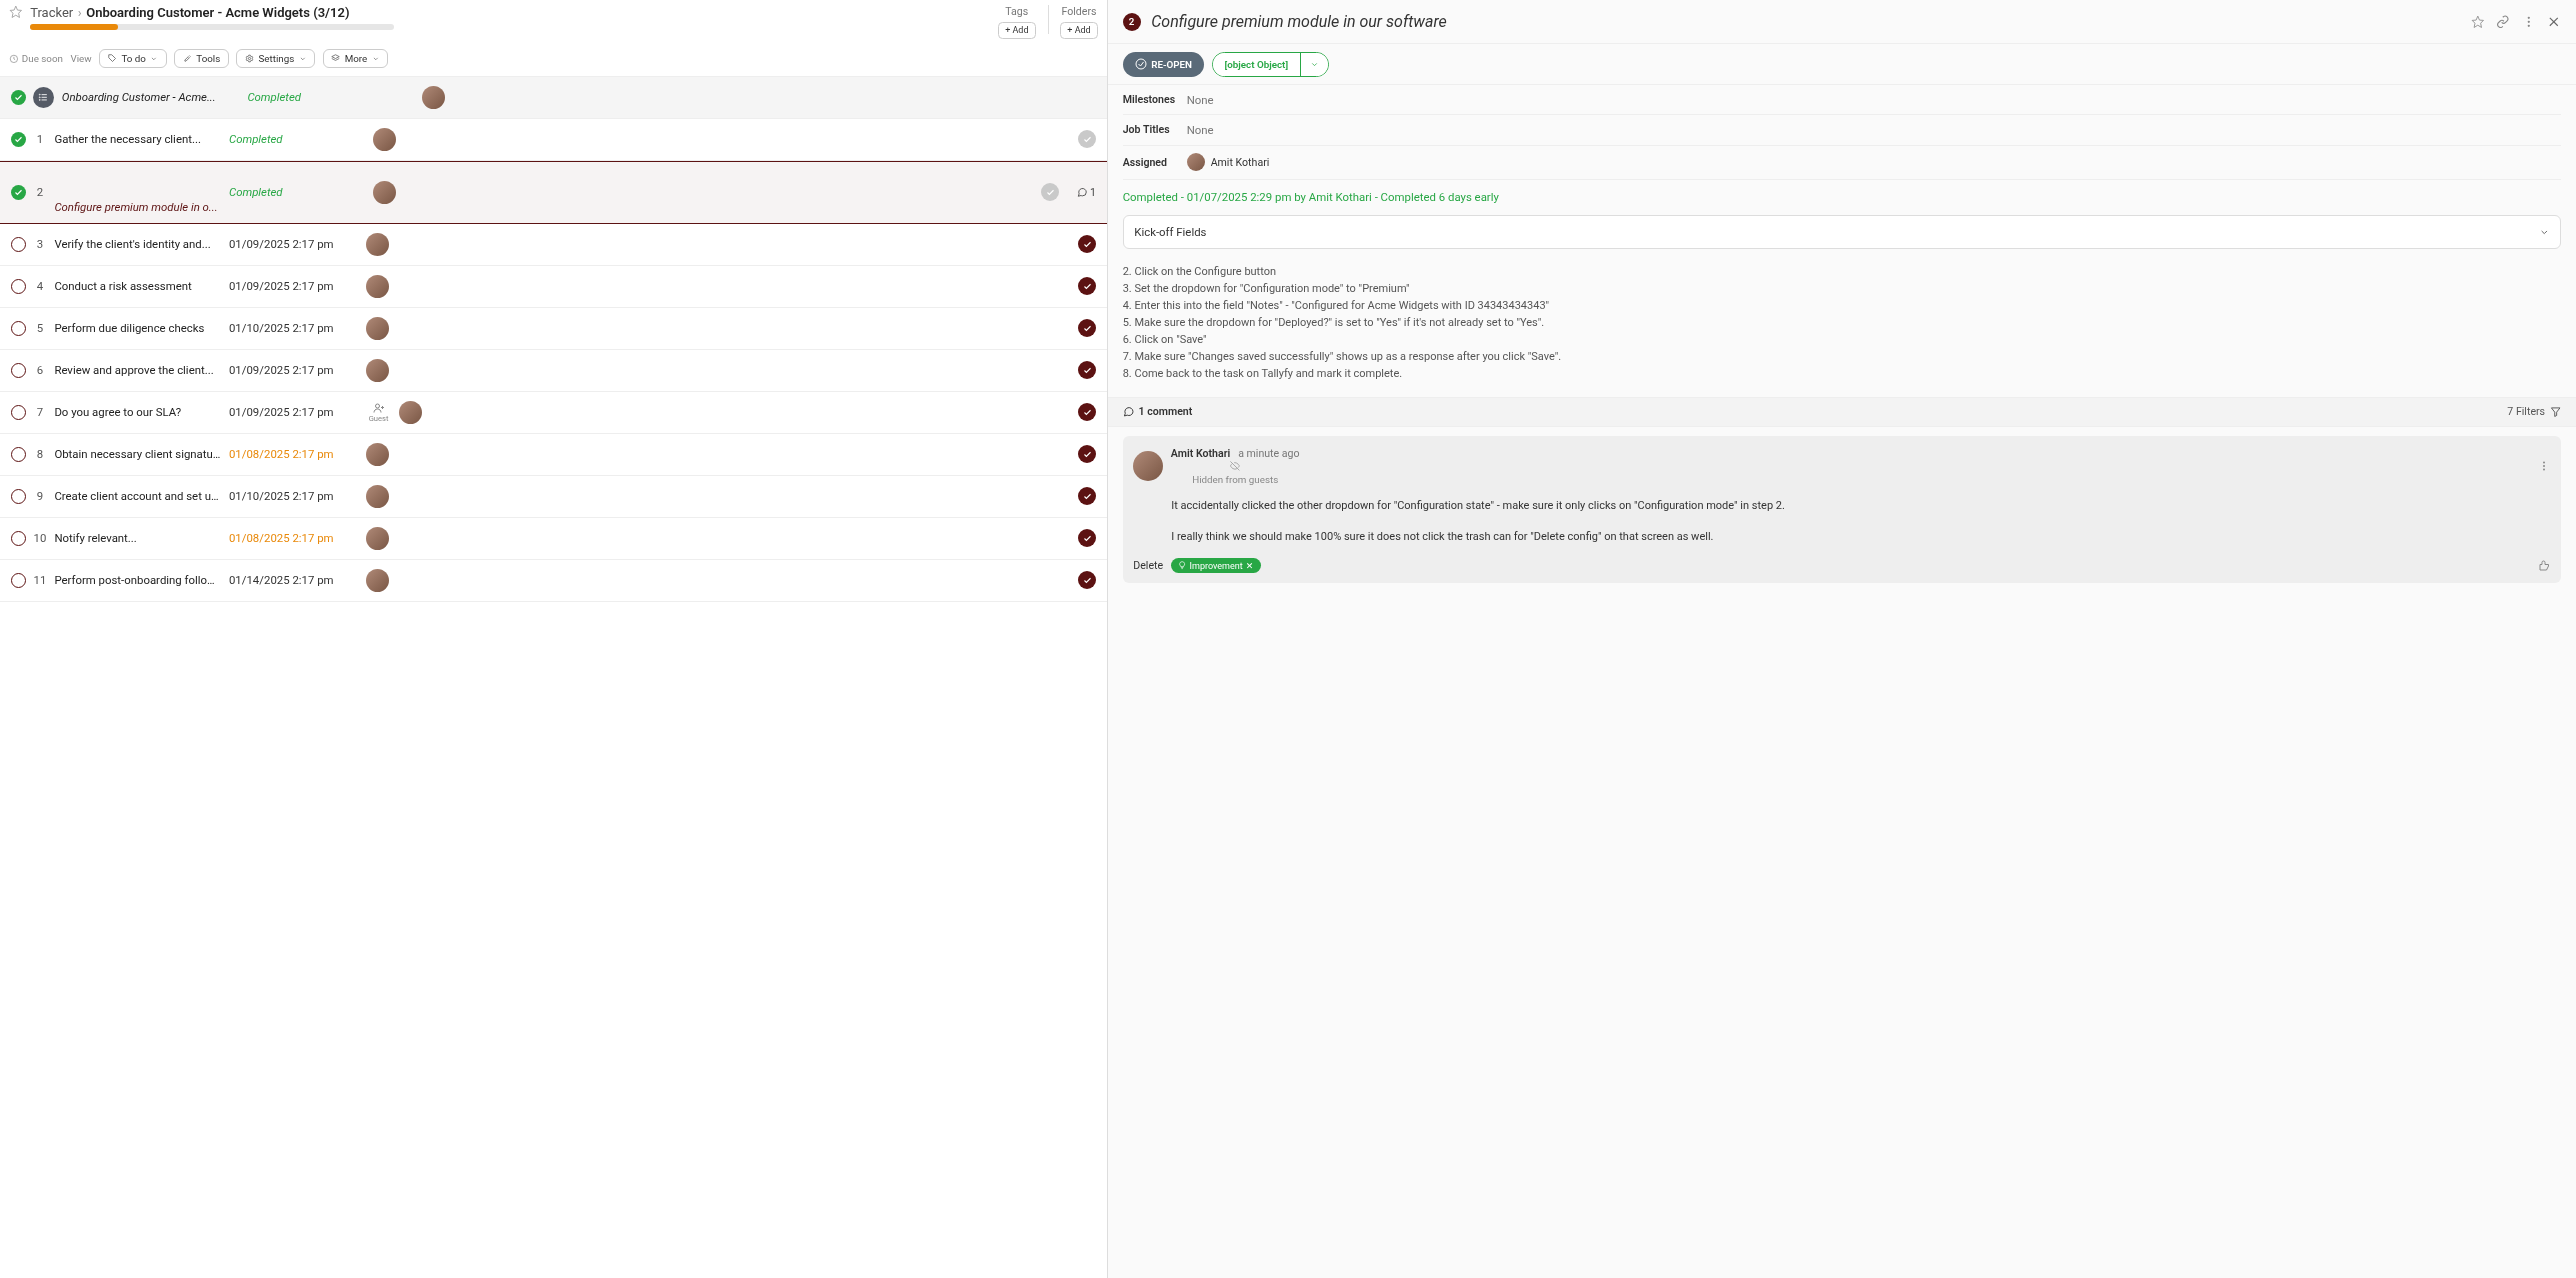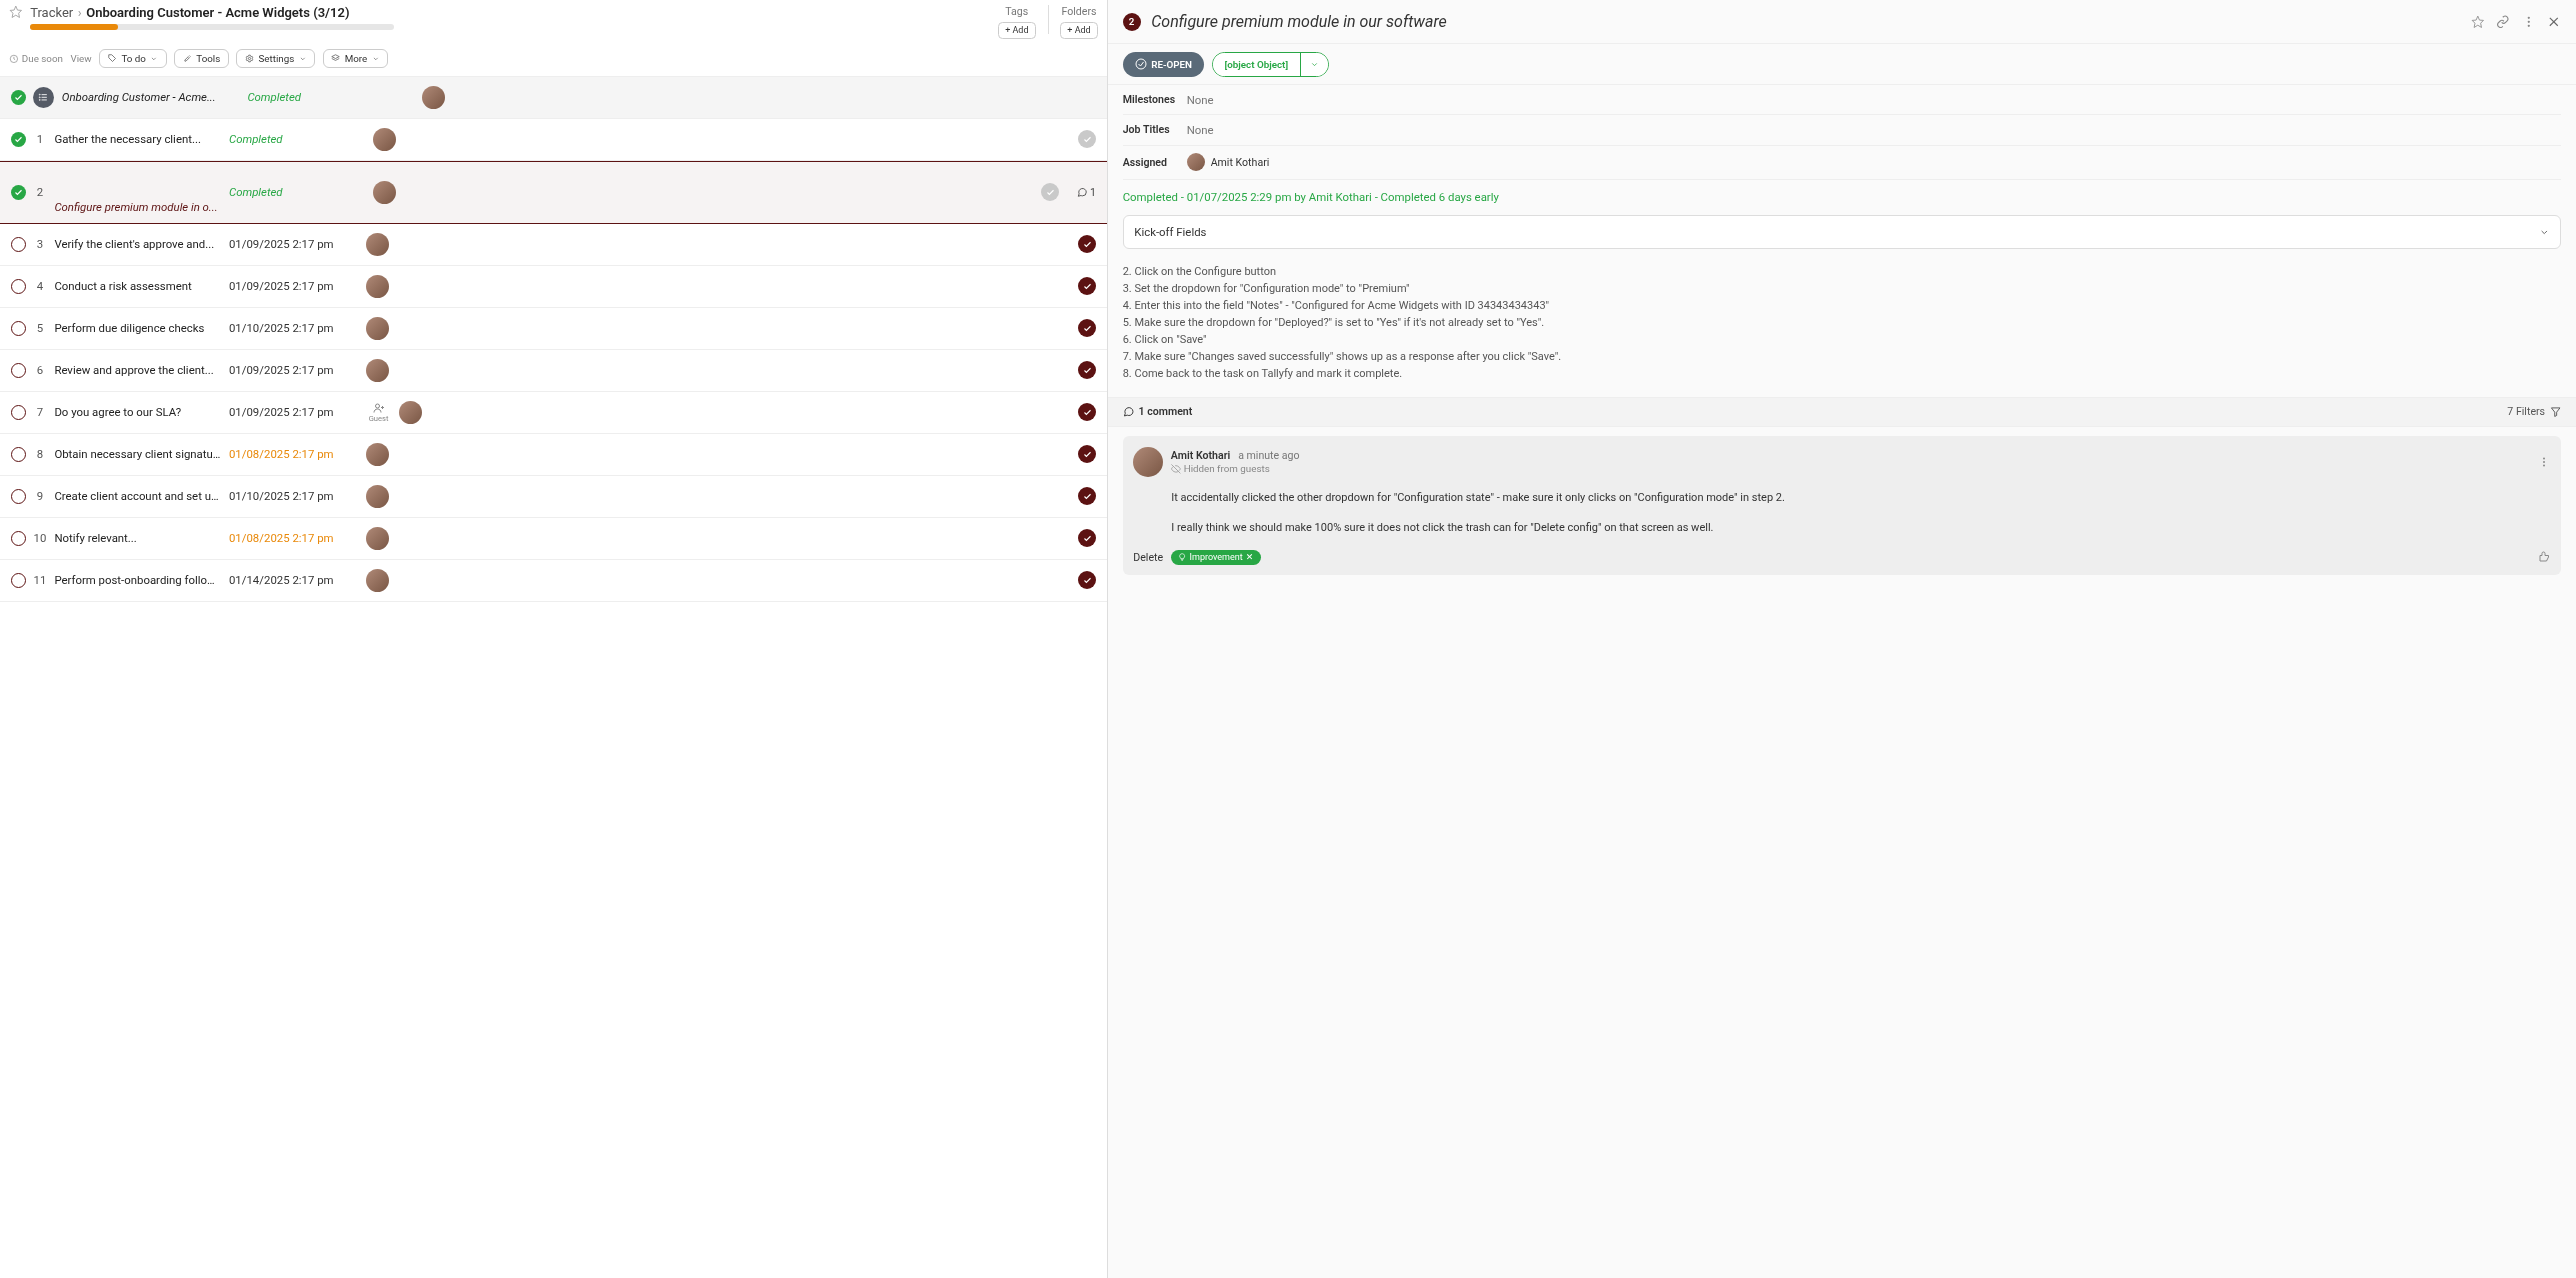--- a/index.html
+++ b/index.html
@@ -68,21 +68,21 @@
 .kickoff-inner{ border:0.8px solid #ddd; border-radius:6px; padding:9px 10.6px; font-size:11.4px; color:#333; display:flex; justify-content:space-between; align-items:center; background:#fff;}
 .instructions{ padding:3px 15px 15px 15px; color:#555; font-size:11px; line-height:1.55;}
 .comment-head{ display:flex; align-items:center; justify-content:space-between; padding:7.6px 15px; border-top:0.8px solid #eee; border-bottom:0.8px solid #eee; background:#f3f3f3;}
 .comment-head .lbl{ font-weight:600;}
 .filter-l{ color:#555; display:flex; align-items:center; gap:4.5px;}
 .comment{ margin:9px 15px; background:#eee; border-radius:6px; padding:10.6px; }
 .c-top{ display:flex; align-items:center; gap:7.6px;}
 .c-top .avatar{ width:30px; height:30px; }
 .c-name{ font-weight:600; color:#333;}
 .c-time{ color:#777;}
-.c-hidden{ color:#888; font-size:9.8px; display:flex; align-items:center; gap:3px; margin-left:38px; margin-top:0px;}
+.c-hidden{ color:#888; font-size:9.8px; display:flex; align-items:center; gap:3px; margin-left:38px; margin-top:0px;flex-direction:column;}
 .c-body{ margin:12px 0 4.5px 38px; color:#333; font-size:11px; line-height:1.55;}
 .c-body p { margin-bottom:13.6px; }
 .c-foot{ display:flex; align-items:center; gap:7.6px;}
 .c-foot .del{ color:#333; font-size:10.6px;}
 .tag-imp{ background:#28a745; color:#fff; border-radius:10.6px; padding:2.3px 7.6px; font-size:9px; display:flex; align-items:center; gap:3px;}
 .thumb{ margin-left:auto; color:#666;}
 .menu-dots{ margin-left: auto; color:#666; }
 svg{ display:block; }
 </style>
 </head>
@@ -224,21 +224,21 @@
           <span class="commenticon">
             <svg width="10.6" height="10.6" viewBox="0 0 24 24" fill="none" stroke="#444" stroke-width="2">
               <path d="M21 11.5a8.38 8.38 0 0 1-8.5 8.5 8.5 8.5 0 0 1-3.5-.8L3 21l1.8-5.5A8.5 8.5 0 1 1 21 11.5z"></path>
             </svg>
             <span>1</span>
           </span>
         </div>
         <div class="row">
           <span class="chk-open"></span>
           <span class="num">3</span>
-          <span class="title">Verify the client's approve and...</span>
+          <span class="title">Verify the client's identity and...</span>
           <span class="date">01/09/2025 2:17 pm</span>
           <span class="avatar"></span>
           <span class="endbadge">
             <svg width="9" height="9" viewBox="0 0 24 24" fill="none" stroke="#fff" stroke-width="3">
               <polyline points="4 12 9 17 20 6"></polyline>
             </svg>
           </span>
         </div>
         <div class="row">
           <span class="chk-open"></span>

